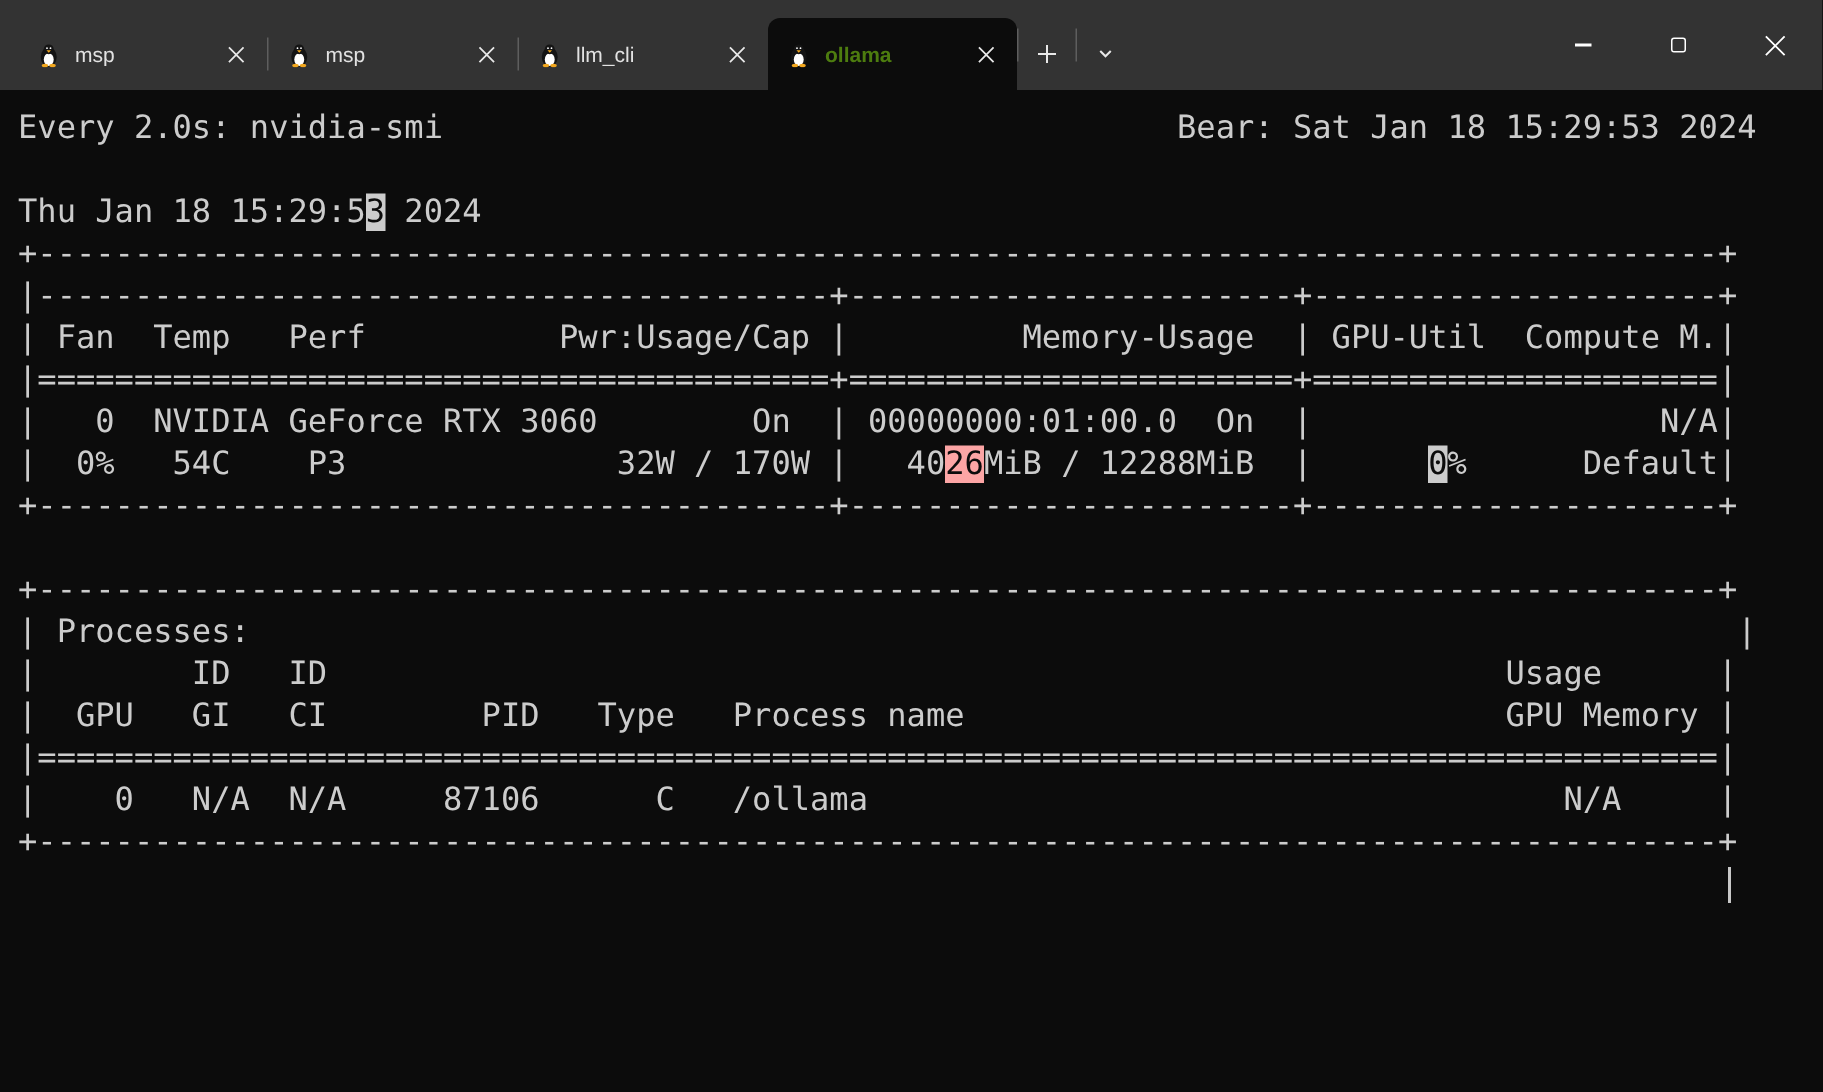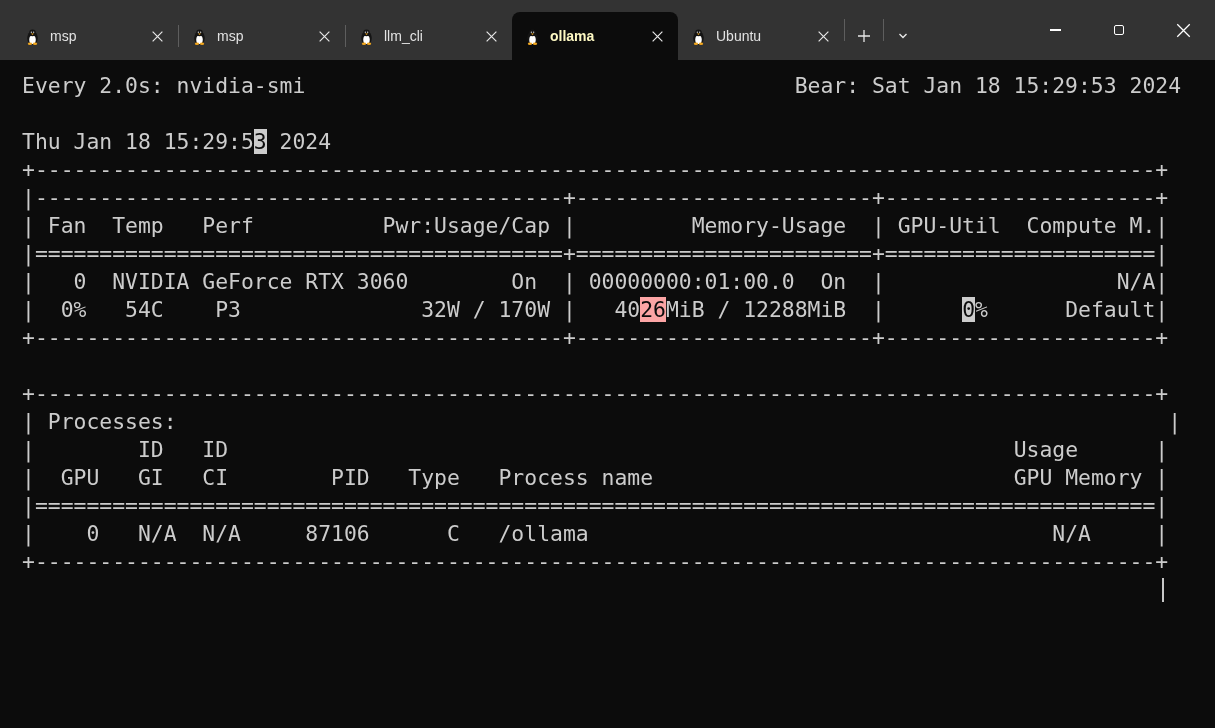--- a/index.html
+++ b/index.html
@@ -12,39 +12,39 @@
   .titlebar {
     height:60px; background:#333333; display:flex; align-items:flex-end;
     flex:0 0 auto; user-select:none;
   }
   .tabs-area { display:flex; align-items:flex-end; height:48px; margin-left:12px; }
   .tab {
     width:166px; height:48px; display:flex; align-items:center;
     padding:0 10px 0 12px; gap:9px; color:#e2e2e2; font-size:14px;
     border-radius:8px 8px 0 0; cursor:default;
   }
-  .tab.active { background:#0c0c0c; color:#fef9c3; font-weight:bold; }
+  .tab.active { background:#0c0c0c; color:#4d7c0f; font-weight:bold; }
   .tab-label { flex:1 1 auto; overflow:hidden; white-space:nowrap; }
   .tab-close { display:flex; align-items:center; justify-content:center; width:22px; height:22px; border-radius:4px; }
   .tab-sep { width:1px; height:22px; background:#5e5e5e; align-self:center; }
   .tux { width:17px; height:17px; flex:0 0 auto; display:inline-block; }
   .bar-btn {
     width:38px; height:48px; display:flex; align-items:center; justify-content:center;
   }
   .win-controls { margin-left:auto; display:flex; height:60px; align-self:flex-start; }
   .win-btn { width:64px; height:60px; display:flex; align-items:center; justify-content:center; }
   .min-glyph { width:11px; height:2px; background:#ffffff; display:inline-block; }
   .max-glyph { width:10px; height:10px; border:1.5px solid #ffffff; border-radius:2px; display:inline-block; }
 
   
   .terminal {
     flex:1 1 auto; background:#0c0c0c; color:#cccccc;
     font-family:"DejaVu Sans Mono", monospace;
     font-size:21.4px; line-height:28px;
-    padding:12px 0 0 22px; position:relative; overflow:hidden;
+    padding:12px 0 0 12px; position:relative; overflow:hidden;
   }
   .watch-header { display:flex; width:90ch; height:28px; white-space:pre; }
   .watch-header .spacer { flex:1 1 auto; }
   .tline { white-space:pre; height:28px; }
   .hl { background:#cccccc; color:#0c0c0c; }
   .cursor-line { height:28px; white-space:pre; }
   .cursor {
     display:inline-block; width:2px; height:24px; background:#c8c8c8;
     margin-left:88.5ch; vertical-align:text-bottom;
   }
@@ -125,40 +125,20 @@
       <ellipse cx="8" cy="11" rx="3.1" ry="4" fill="#ffffff"></ellipse>
       <circle cx="8" cy="4.6" r="3.1" fill="#141414"></circle>
       <circle cx="6.9" cy="3.9" r="0.55" fill="#ffffff"></circle>
       <circle cx="9.1" cy="3.9" r="0.55" fill="#ffffff"></circle>
       <polygon points="6.6,5.2 9.4,5.2 8,6.7" fill="#f2a71e"></polygon>
       <ellipse cx="5.6" cy="14.8" rx="2" ry="1.1" fill="#f2a71e"></ellipse>
       <ellipse cx="10.4" cy="14.8" rx="2" ry="1.1" fill="#f2a71e"></ellipse>
     </svg>
   </span>
           <span class="tab-label">ollama</span>
-          <span class="tab-close">
-            <svg width="13" height="13" viewBox="0 0 12 12">
-    <path d="M1.5 1.5 L10.5 10.5 M10.5 1.5 L1.5 10.5" stroke="#e8e8e8" stroke-width="1.1" fill="none"></path>
-  </svg>
-          </span>
-        </div>
-        <div class="tab">
-          <span class="tux">
-    <svg width="17" height="17" viewBox="0 0 16 16">
-      <ellipse cx="8" cy="9.4" rx="5" ry="6.2" fill="#141414"></ellipse>
-      <ellipse cx="8" cy="11" rx="3.1" ry="4" fill="#ffffff"></ellipse>
-      <circle cx="8" cy="4.6" r="3.1" fill="#141414"></circle>
-      <circle cx="6.9" cy="3.9" r="0.55" fill="#ffffff"></circle>
-      <circle cx="9.1" cy="3.9" r="0.55" fill="#ffffff"></circle>
-      <polygon points="6.6,5.2 9.4,5.2 8,6.7" fill="#f2a71e"></polygon>
-      <ellipse cx="5.6" cy="14.8" rx="2" ry="1.1" fill="#f2a71e"></ellipse>
-      <ellipse cx="10.4" cy="14.8" rx="2" ry="1.1" fill="#f2a71e"></ellipse>
-    </svg>
-  </span>
-          <span class="tab-label">Ubuntu</span>
           <span class="tab-close">
             <svg width="13" height="13" viewBox="0 0 12 12">
     <path d="M1.5 1.5 L10.5 10.5 M10.5 1.5 L1.5 10.5" stroke="#e8e8e8" stroke-width="1.1" fill="none"></path>
   </svg>
           </span>
         </div>
       </div>
 
     <div class="tab-sep"></div>
     <div class="bar-btn">

